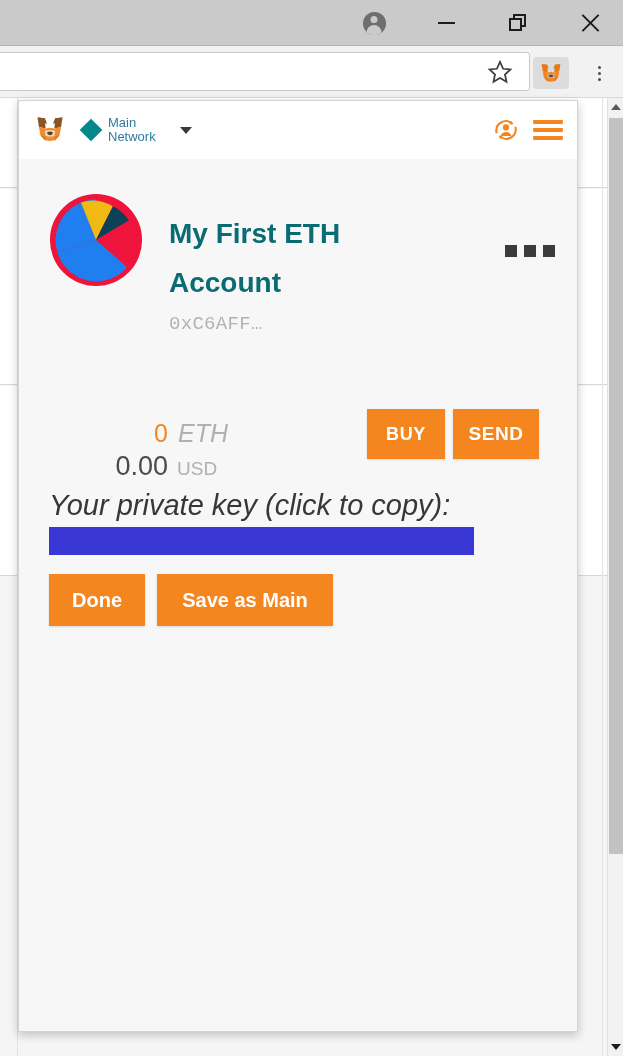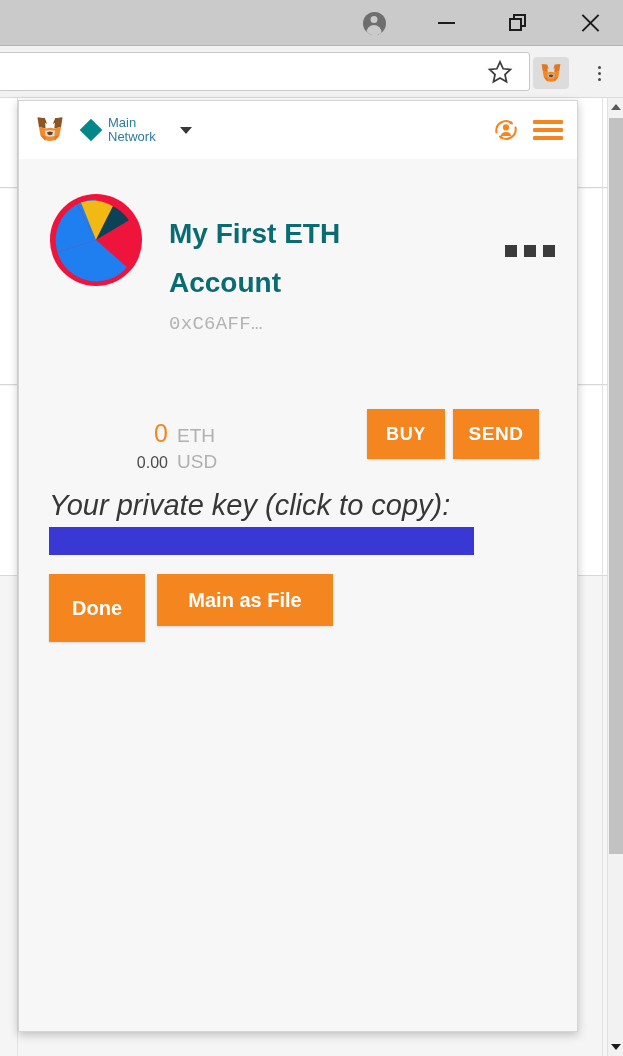--- a/index.html
+++ b/index.html
@@ -185,22 +185,22 @@
   }
   .dots-menu i { width: 12px; height: 12px; background: #3b3b3b; display: block; }
 
   .balance-row {
     position: absolute; left: 0; top: 250px; width: 100%;
     display: flex; align-items: flex-start; padding: 0 38px 0 30px;
   }
   .balance-col { padding-top: 10px; width: 180px; }
   .bal-line { display: flex; align-items: baseline; justify-content: flex-end; }
   .bal-eth-num { font-size: 25px; color: #f5861f; }
-  .bal-eth-unit { font-size: 19px; color: #b0b0b0; margin-left: 9px; width: 52px; text-align: left; }
-  .bal-usd-num { font-size: 16px; color: #4a4a4a; }
+  .bal-eth-unit { font-size: 25px; color: #b0b0b0; margin-left: 9px; width: 52px; text-align: center; font-style: italic; }
+  .bal-usd-num { font-size: 27px; color: #4a4a4a; }
   .bal-usd-unit { font-size: 19px; color: #b0b0b0; margin-left: 9px; width: 52px; text-align: left; }
   .bal-line.second { margin-top: 3px; }
 
   .action-btns { margin-left: auto; display: flex; gap: 8px; padding-top: 0; }
   .btn {
     background: #f5861f; color: #ffffff; border: none;
     font-family: "Liberation Sans", sans-serif; font-weight: bold;
     cursor: pointer; box-shadow: 0 1px 2px rgba(0,0,0,0.12);
   }
   .btn-buy  { width: 78px; height: 50px; font-size: 18px; letter-spacing: .6px; }
@@ -212,21 +212,21 @@
   }
   .privkey-bar {
     position: absolute; left: 30px; top: 368px;
     width: 425px; height: 28px; background: #3a38d4;
     cursor: pointer;
   }
 
   .bottom-btns {
     position: absolute; left: 30px; top: 415px; display: flex; gap: 12px;
   }
-  .btn-done { width: 96px; height: 68px; font-size: 20px; }
+  .btn-done { width: 96px; height: 52px; font-size: 20px; }
   .btn-save { width: 176px; height: 52px; font-size: 20px; }
 </style>
 </head>
 <body>
 
 <div id="root">
 
   <div class="titlebar">
     <div class="tb-btn tb-profile">
       <div class="profile-glyph"></div>
@@ -371,18 +371,18 @@
           <button class="btn btn-buy">BUY</button>
           <button class="btn btn-send">SEND</button>
         </div>
       </div>
 
       <div class="privkey-label">Your private key (click to copy):</div>
       <div class="privkey-bar"></div>
 
       <div class="bottom-btns">
         <button class="btn btn-done">Done</button>
-        <button class="btn btn-save">Main as File</button>
+        <button class="btn btn-save">Save as Main</button>
       </div>
 
     </div>
   </div>
 </div>
 
 </body></html>

